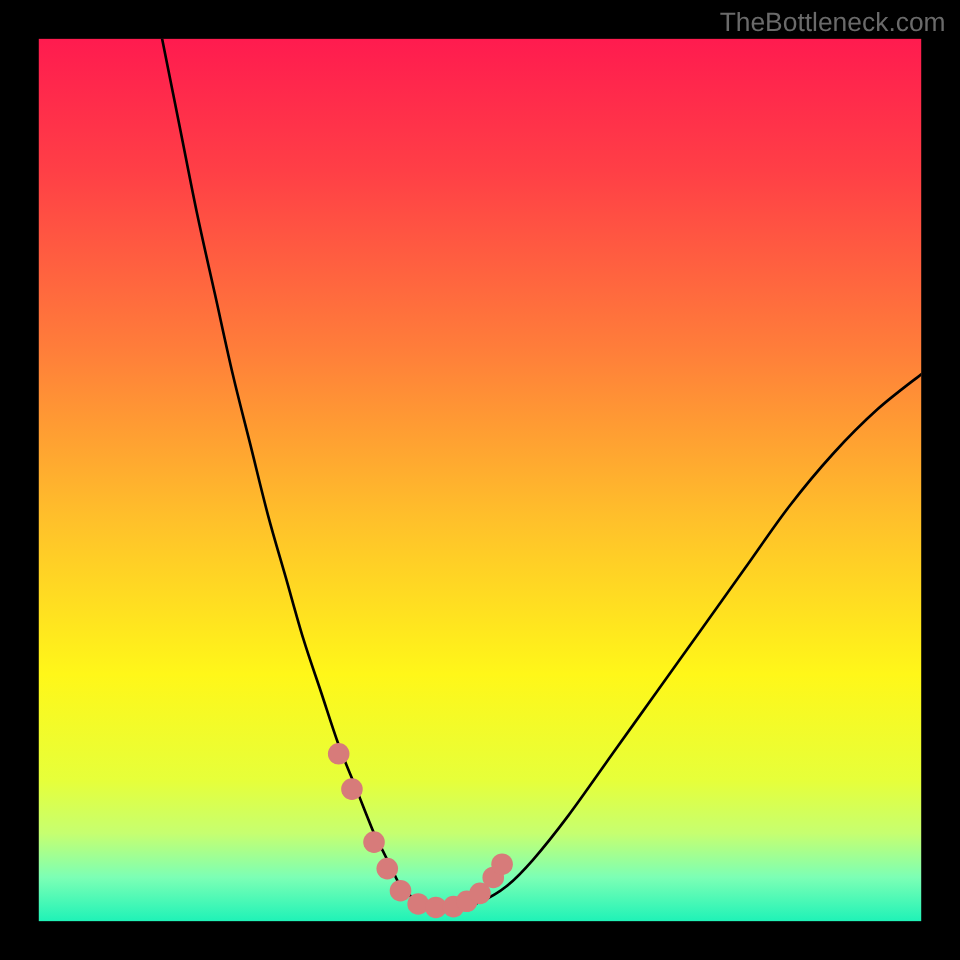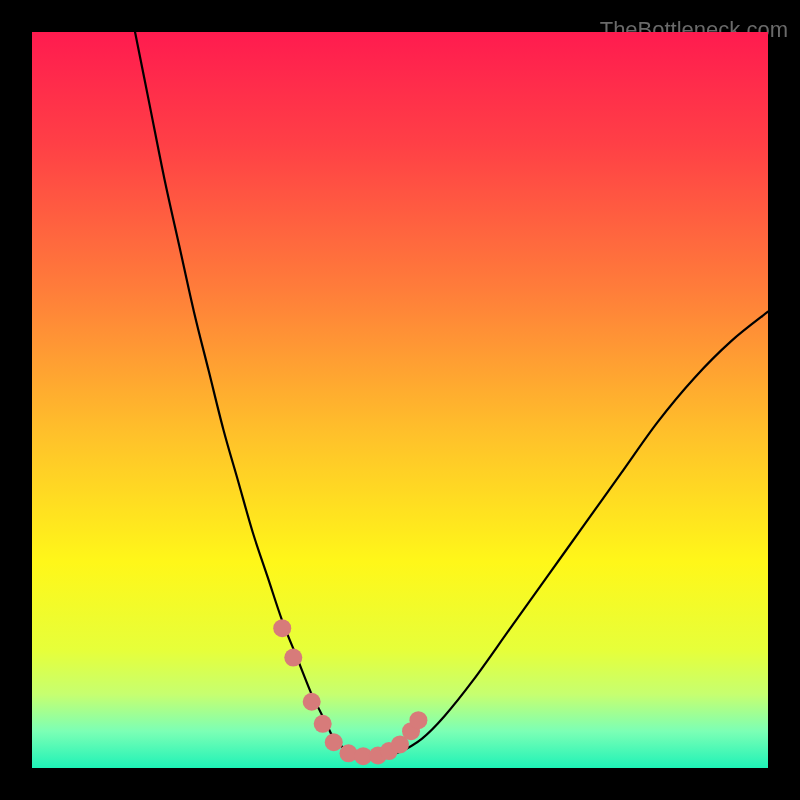--- a/index.html
+++ b/index.html
@@ -20,21 +20,21 @@
   .plot {
     position: absolute;
     left: 32px;
     top: 32px;
     width: 736px;
     height: 736px;
     overflow: hidden;
   }
   .watermark {
     position: absolute;
-    top: 17px;
+    top: 6px;
     right: 12px;
     color: #6a6a6a;
     font-size: 22px;
     font-weight: 500;
     user-select: none;
   }
 </style>
 </head>
 <body>
 

